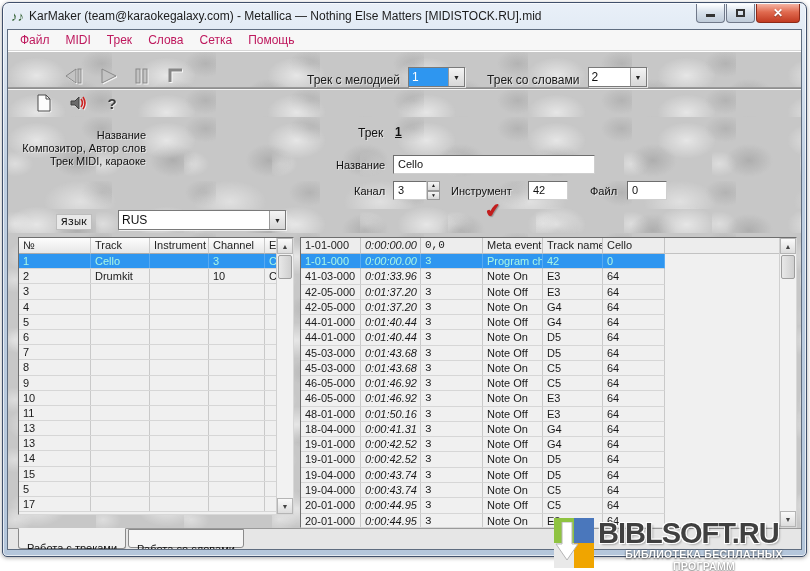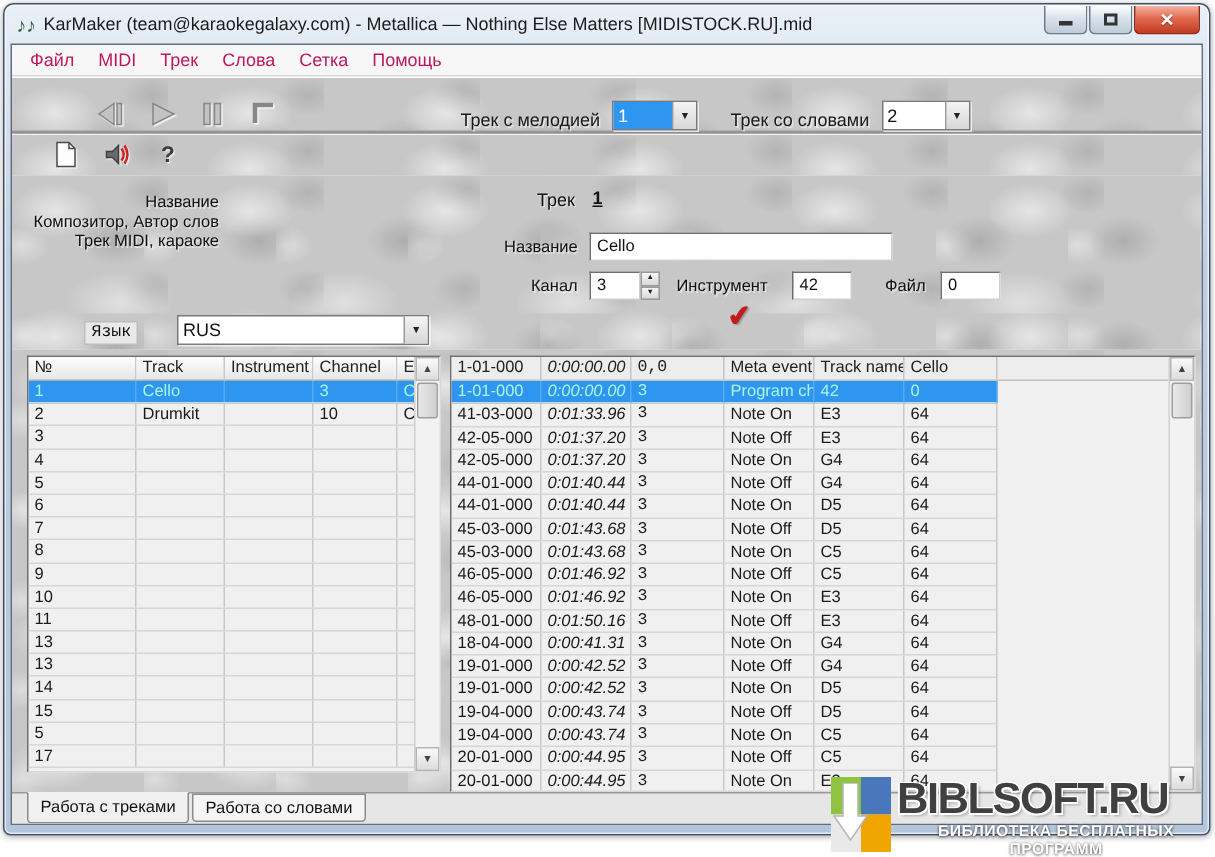--- a/index.html
+++ b/index.html
@@ -102,21 +102,21 @@
   
   .vscroll{position:absolute;top:0;right:0;bottom:0;width:17px;background:#f2f2f2;border-left:1px solid #d0d0d0;}
   .sb-btn{position:absolute;left:0;right:0;height:16px;background:linear-gradient(#fafafa,#dcdcdc);border:1px solid #b5b5b5;
     display:flex;align-items:center;justify-content:center;font-size:7px;color:#444;}
   .sb-up{top:0;} .sb-down{bottom:0;}
   .sb-thumb{position:absolute;left:1px;right:1px;top:17px;height:24px;background:linear-gradient(90deg,#e8e8e8,#cfcfcf);
     border:1px solid #9e9e9e;border-radius:2px;}
 
   
   .tabstrip{height:23px;background:#e6e6e6;border-top:1px solid #9a9a9a;display:flex;align-items:flex-start;padding-left:10px;}
-  .tab{font-size:11px;color:#111;background:#f0f0f0;border:1px solid #8a8a8a;padding:3px 8px 2px;margin-right:2px;}
+  .tab{font-size:11px;color:#111;background:#f0f0f0;border:1px solid #8a8a8a;padding:13px 8px 2px;margin-right:2px;}
   .tab.active{border-top-color:#f0f0f0;height:21px;margin-top:-1px;border-radius:0 0 3px 3px;}
   .tab.inactive{height:19px;border-radius:0 0 3px 3px;background:#f5f5f5;}
 
   
   .watermark{position:absolute;right:0;bottom:1px;width:256px;height:52px;display:flex;align-items:flex-start;z-index:50;}
   .wm-icon{width:40px;height:50px;position:relative;flex:none;}
   .wm-q{position:absolute;width:50%;height:50%;}
   .q-tl{left:0;top:0;background:#8fc341;} .q-tr{right:0;top:0;background:#4a77bc;}
   .q-bl{left:0;bottom:0;background:#e9e9e9;} .q-br{right:0;bottom:0;background:#f0a500;}
   .wm-arrow{position:absolute;left:1px;top:4px;}

